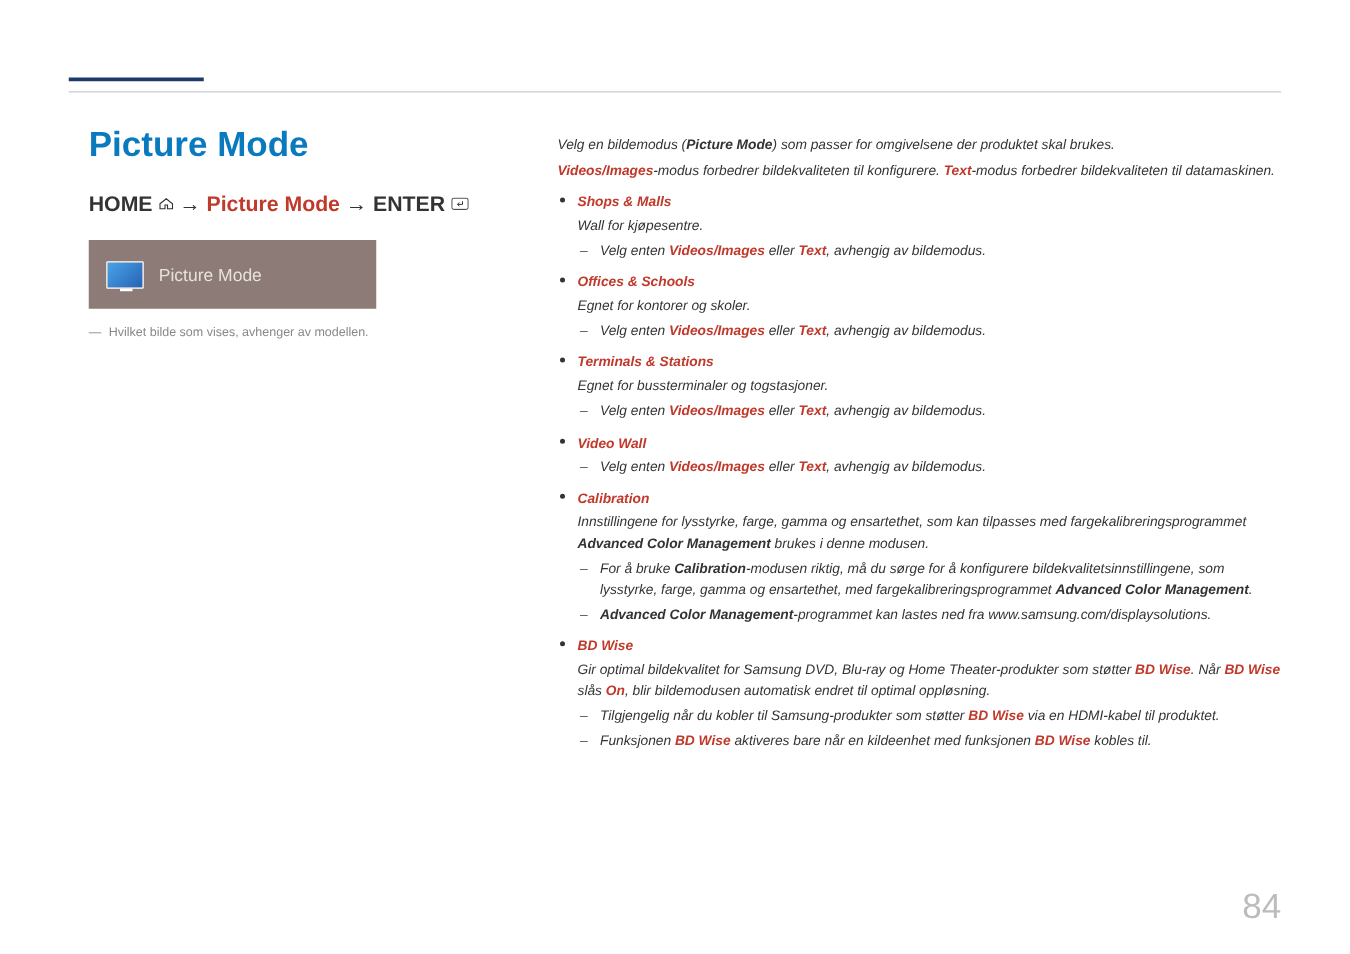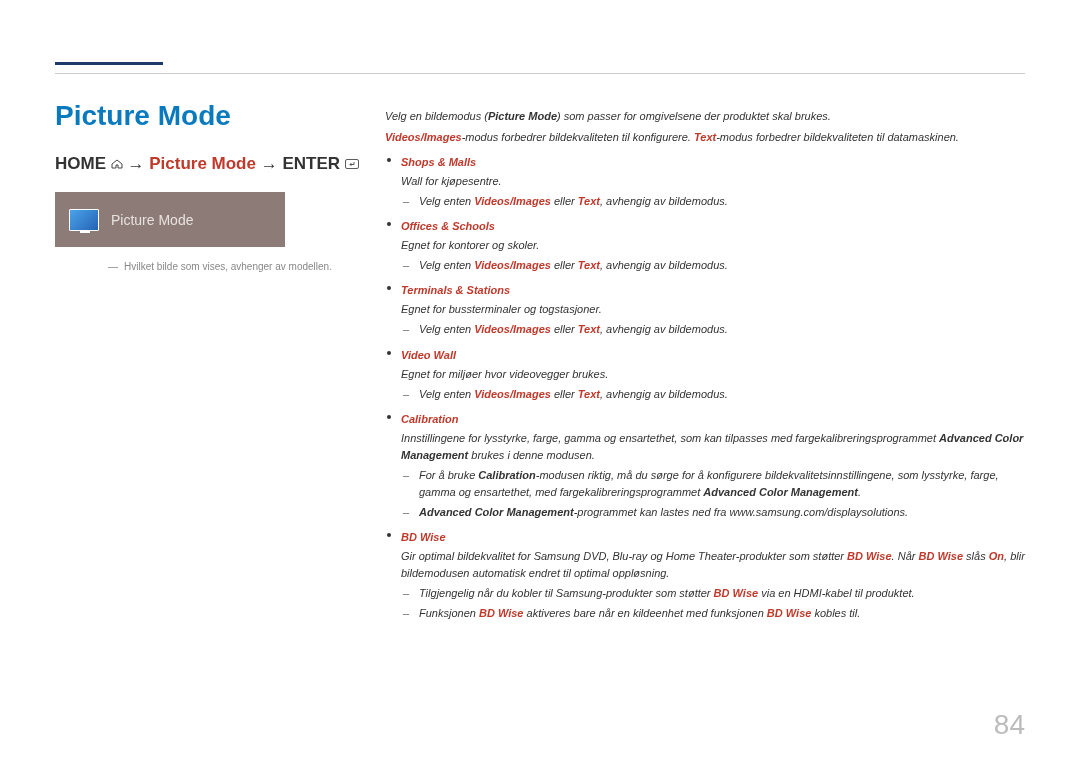--- a/index.html
+++ b/index.html
@@ -8,20 +8,22 @@
     font-size: 11px;
     color: #333;
     width: 1080px;
     height: 763px;
     position: relative;
     background: #fff;
   }
   .page {
     padding: 60px 55px 30px 55px;
     display: flex;
+    gap: 45px;
+    margin-left: 16px;
   }
   .topbar {
     position: absolute;
     top: 60px;
     left: 55px;
     right: 55px;
     height: 14px;
     border-bottom: 1px solid #ccc;
   }
   .topbar .accent {
@@ -88,21 +90,20 @@
     background: #fff;
   }
   .preview .label {
     color: #e8e2df;
     font-size: 14px;
     font-weight: 300;
   }
   .footnote {
     font-size: 10px;
     color: #888;
-    text-align: center;
   }
   .footnote::before {
     content: "―";
     margin-right: 6px;
     color: #888;
   }
   .right-col p { margin-bottom: 4px; }
   .right-col .bold { font-weight: 700; }
   .right-col .redbold { color: #c0392b; font-weight: 700; }
   ul.modes {
@@ -234,21 +235,20 @@
         <ul class="sub">
           <li>
             <span>Velg enten </span><span class="redbold">Videos/Images</span><span> eller </span><span class="redbold">Text</span><span>, avhengig av bildemodus.</span>
           </li>
         </ul>
       </li>
 
       <li>
         <span class="dot"></span>
         <span class="mode-title">Video Wall</span>
-        <div class="desc">Egnet for miljøer hvor videovegger brukes.</div>
         <ul class="sub">
           <li>
             <span>Velg enten </span><span class="redbold">Videos/Images</span><span> eller </span><span class="redbold">Text</span><span>, avhengig av bildemodus.</span>
           </li>
         </ul>
       </li>
 
       <li>
         <span class="dot"></span>
         <span class="mode-title">Calibration</span>

